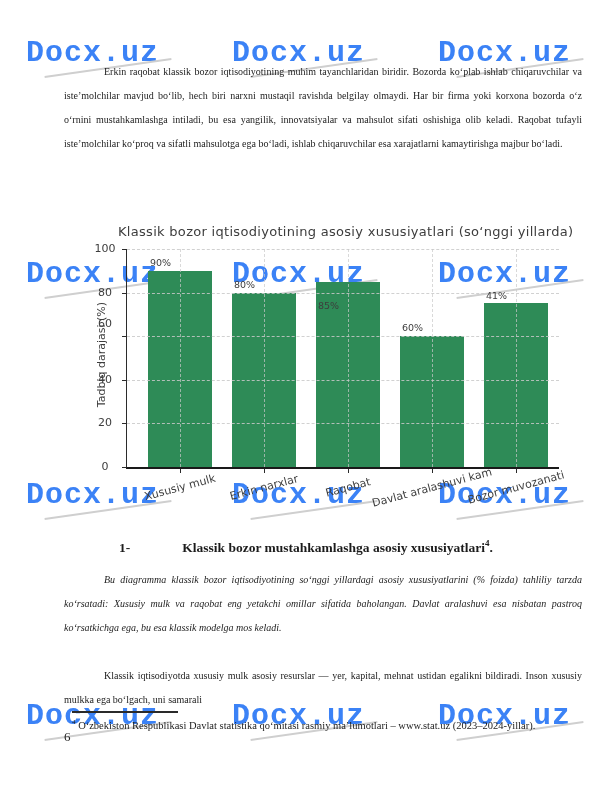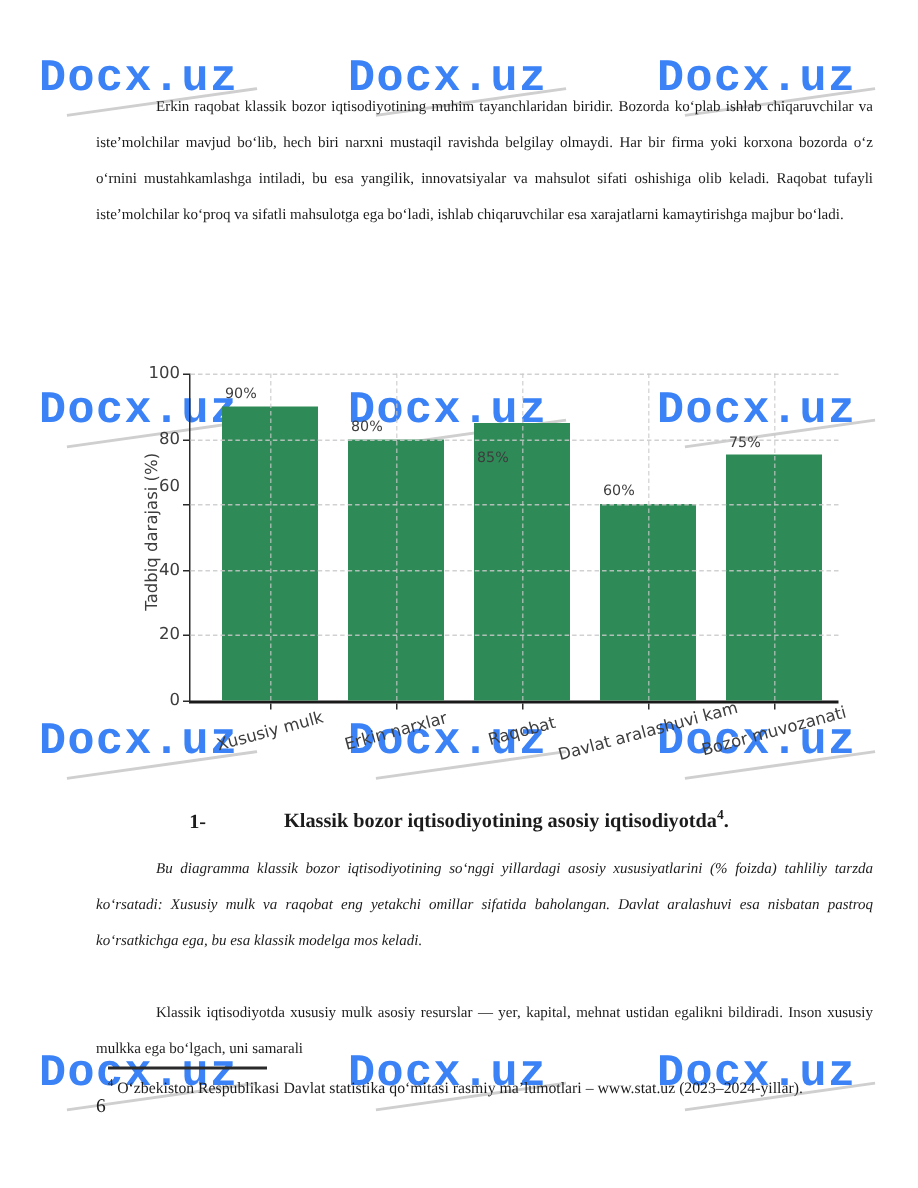--- a/index.html
+++ b/index.html
@@ -84,21 +84,21 @@
     border-top:1px dashed #c9c9c9;
     opacity:0.85;z-index:3;
   }
   .gridline-v{
     position:absolute;top:0;height:100%;width:0;
     border-left:1px dashed #c9c9c9;
     opacity:0.7;z-index:3;
   }
   .ytick-label{
     position:absolute;width:30px;
-    text-align:right;
+    text-align:center;
     font-size:11px;color:#3d3d3d;
     z-index:4;
   }
   .ytick-mark{
     position:absolute;width:4px;height:0;
     border-top:1px solid #2b2b2b;z-index:4;
   }
   .xtick-mark{
     position:absolute;height:4px;width:0;
     border-left:1px solid #2b2b2b;z-index:4;
@@ -158,20 +158,21 @@
       <div class="wm" style="left: 232px; top: 480px;"><span class="wm-text">Docx.uz</span><span class="wm-swoosh"></span></div>
       <div class="wm" style="left: 438px; top: 480px;"><span class="wm-text">Docx.uz</span><span class="wm-swoosh"></span></div>
       <div class="wm" style="left: 26px; top: 701px;"><span class="wm-text">Docx.uz</span><span class="wm-swoosh"></span></div>
       <div class="wm" style="left: 232px; top: 701px;"><span class="wm-text">Docx.uz</span><span class="wm-swoosh"></span></div>
       <div class="wm" style="left: 438px; top: 701px;"><span class="wm-text">Docx.uz</span><span class="wm-swoosh"></span></div>
     </div>
 
   <p class="para" style="top:50px;">Erkin raqobat klassik bozor iqtisodiyotining muhim tayanchlaridan biridir. Bozorda ko‘plab ishlab chiqaruvchilar va iste’molchilar mavjud bo‘lib, hech biri narxni mustaqil ravishda belgilay olmaydi. Har bir firma yoki korxona bozorda o‘z o‘rnini mustahkamlashga intiladi, bu esa yangilik, innovatsiyalar va mahsulot sifati oshishiga olib keladi. Raqobat tufayli iste’molchilar ko‘proq va sifatli mahsulotga ega bo‘ladi, ishlab chiqaruvchilar esa xarajatlarni kamaytirishga majbur bo‘ladi.</p>
 
   <div id="figure">
+    <div id="chart-title">Klassik bozor iqtisodiyotining asosiy xususiyatlari (so‘nggi yillarda)</div>
     <div id="ylabel">Tadbiq darajasi (%)</div>
     <div id="plot">
         <div class="bar" style="left: 21px; width: 64px; height: 196px; background: rgb(46, 139, 87);"></div>
         <div class="bar" style="left: 105px; width: 64px; height: 174px; background: rgb(46, 139, 87);"></div>
         <div class="bar" style="left: 189px; width: 64px; height: 185px; background: rgb(46, 139, 87);"></div>
         <div class="bar" style="left: 273px; width: 64px; height: 131px; background: rgb(46, 139, 87);"></div>
         <div class="bar" style="left: 357px; width: 64px; height: 164px; background: rgb(46, 139, 87);"></div>
         <span class="ytick-label" style="left: -37px; top: 211px;">0</span>
         <span class="ytick-mark" style="left: -5px; top: 218px;"></span>
         <div class="gridline-h" style="top: 174.4px;"></div>
@@ -200,28 +201,28 @@
         <div class="gridline-v" style="left: 221px;"></div>
         <span class="xtick-mark" style="left: 221px; top: 220px;"></span>
         <span class="bar-label" style="left: 191px; top: 18.7px; margin-top: 32px;">85%</span>
         <span class="xtick-label" style="left: 151px; top: 232px;">Raqobat</span>
         <div class="gridline-v" style="left: 305px;"></div>
         <span class="xtick-mark" style="left: 305px; top: 220px;"></span>
         <span class="bar-label" style="left: 275px; top: 73.2px;">60%</span>
         <span class="xtick-label" style="left: 235px; top: 232px;">Davlat aralashuvi kam</span>
         <div class="gridline-v" style="left: 389px;"></div>
         <span class="xtick-mark" style="left: 389px; top: 220px;"></span>
-        <span class="bar-label" style="left: 359px; top: 40.5px;">75%</span>
+        <span class="bar-label" style="left: 359px; top: 40.5px;">41%</span>
         <span class="xtick-label" style="left: 319px; top: 232px;">Bozor muvozanati</span>
       </div>
   </div>
 
   <div class="caption">
     <span class="cap-num">1-</span>
-    <span><span>Klassik bozor iqtisodiyotining asosiy iqtisodiyotda</span><sup>4</sup><span>.</span></span>
+    <span><span>Klassik bozor mustahkamlashga asosiy xususiyatlari</span><sup>4</sup><span>.</span></span>
   </div>
 
   <p class="para" style="top:558px;font-style:italic;">Bu diagramma klassik bozor iqtisodiyotining so‘nggi yillardagi asosiy xususiyatlarini (% foizda) tahliliy tarzda ko‘rsatadi: Xususiy mulk va raqobat eng yetakchi omillar sifatida baholangan. Davlat aralashuvi esa nisbatan pastroq ko‘rsatkichga ega, bu esa klassik modelga mos keladi.</p>
 
   <p class="para" style="top:654px;">Klassik iqtisodiyotda xususiy mulk asosiy resurslar — yer, kapital, mehnat ustidan egalikni bildiradi. Inson xususiy mulkka ega bo‘lgach, uni samarali</p>
 
   <div id="footnote-rule"></div>
 
   <div id="footnote"><sup>4</sup> <span>O‘zbekiston Respublikasi Davlat statistika qo‘mitasi rasmiy ma’lumotlari – www.stat.uz (2023–2024-yillar).</span></div>
 

